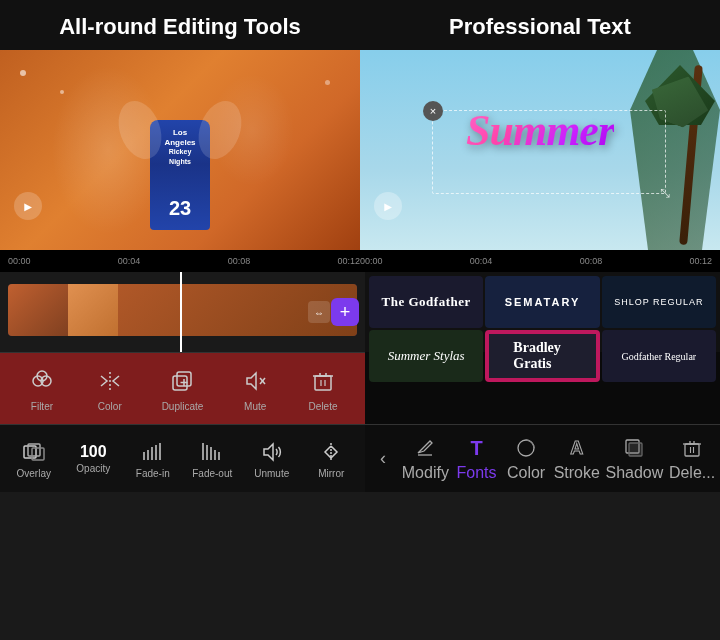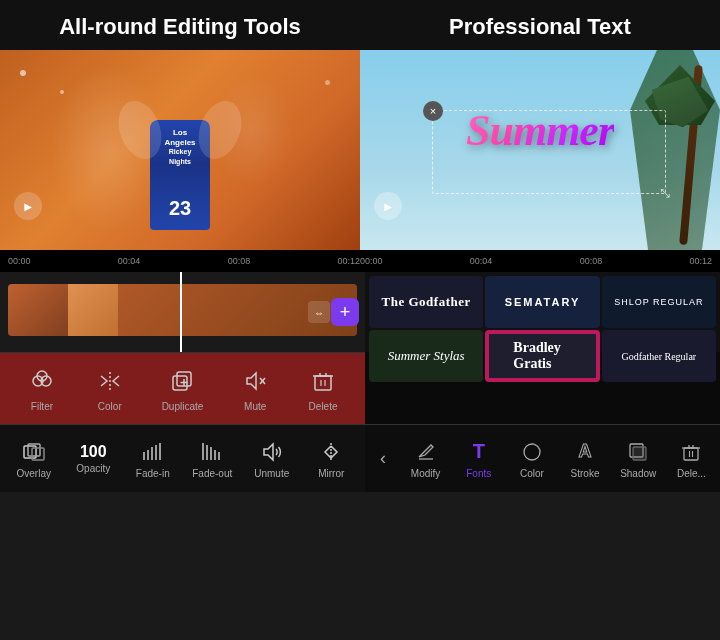--- a/index.html
+++ b/index.html
@@ -387,21 +387,21 @@
     }
     .nav-item-icon {
       font-size: 20px;
       width: 26px;
       height: 26px;
       display: flex;
       align-items: center;
       justify-content: center;
     }
     .nav-item-label {
-      font-size: 10px;
+      font-size: 16px;
     }
 
     
     .godfather-font {
       font-family: serif;
       font-size: 13px;
       font-weight: 700;
       color: #fff;
       text-align: center;
       letter-spacing: 0.5px;

